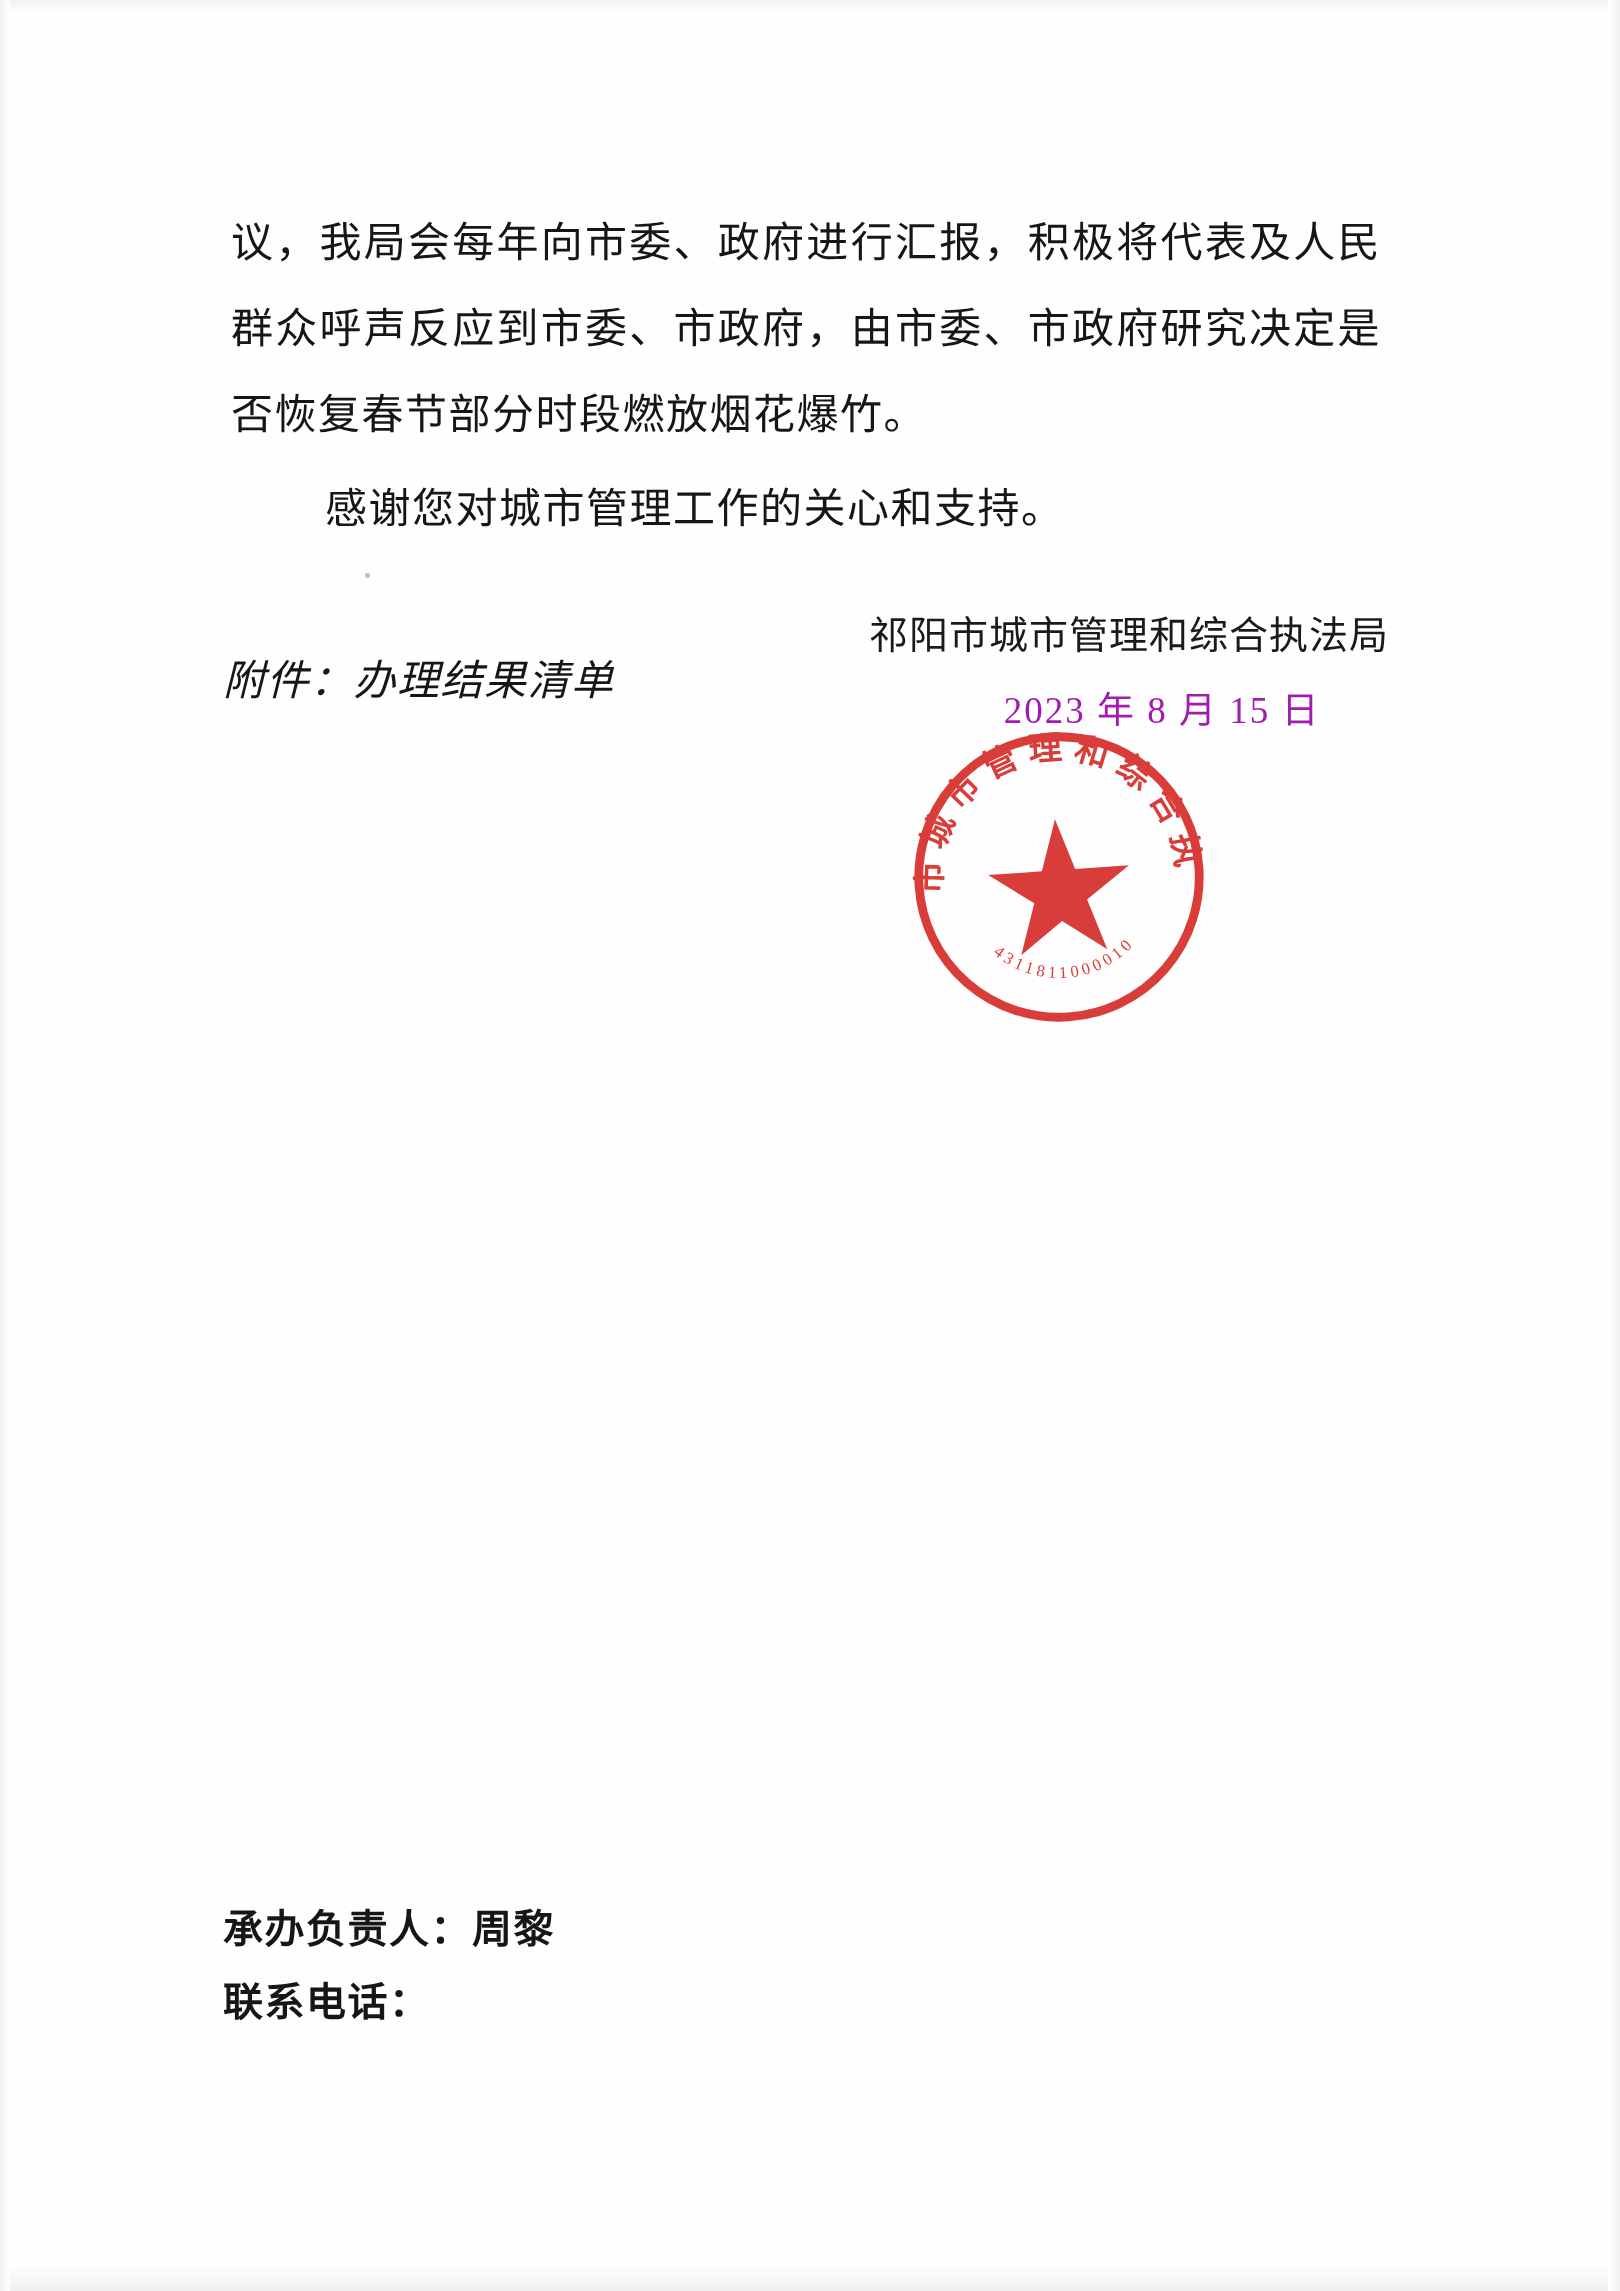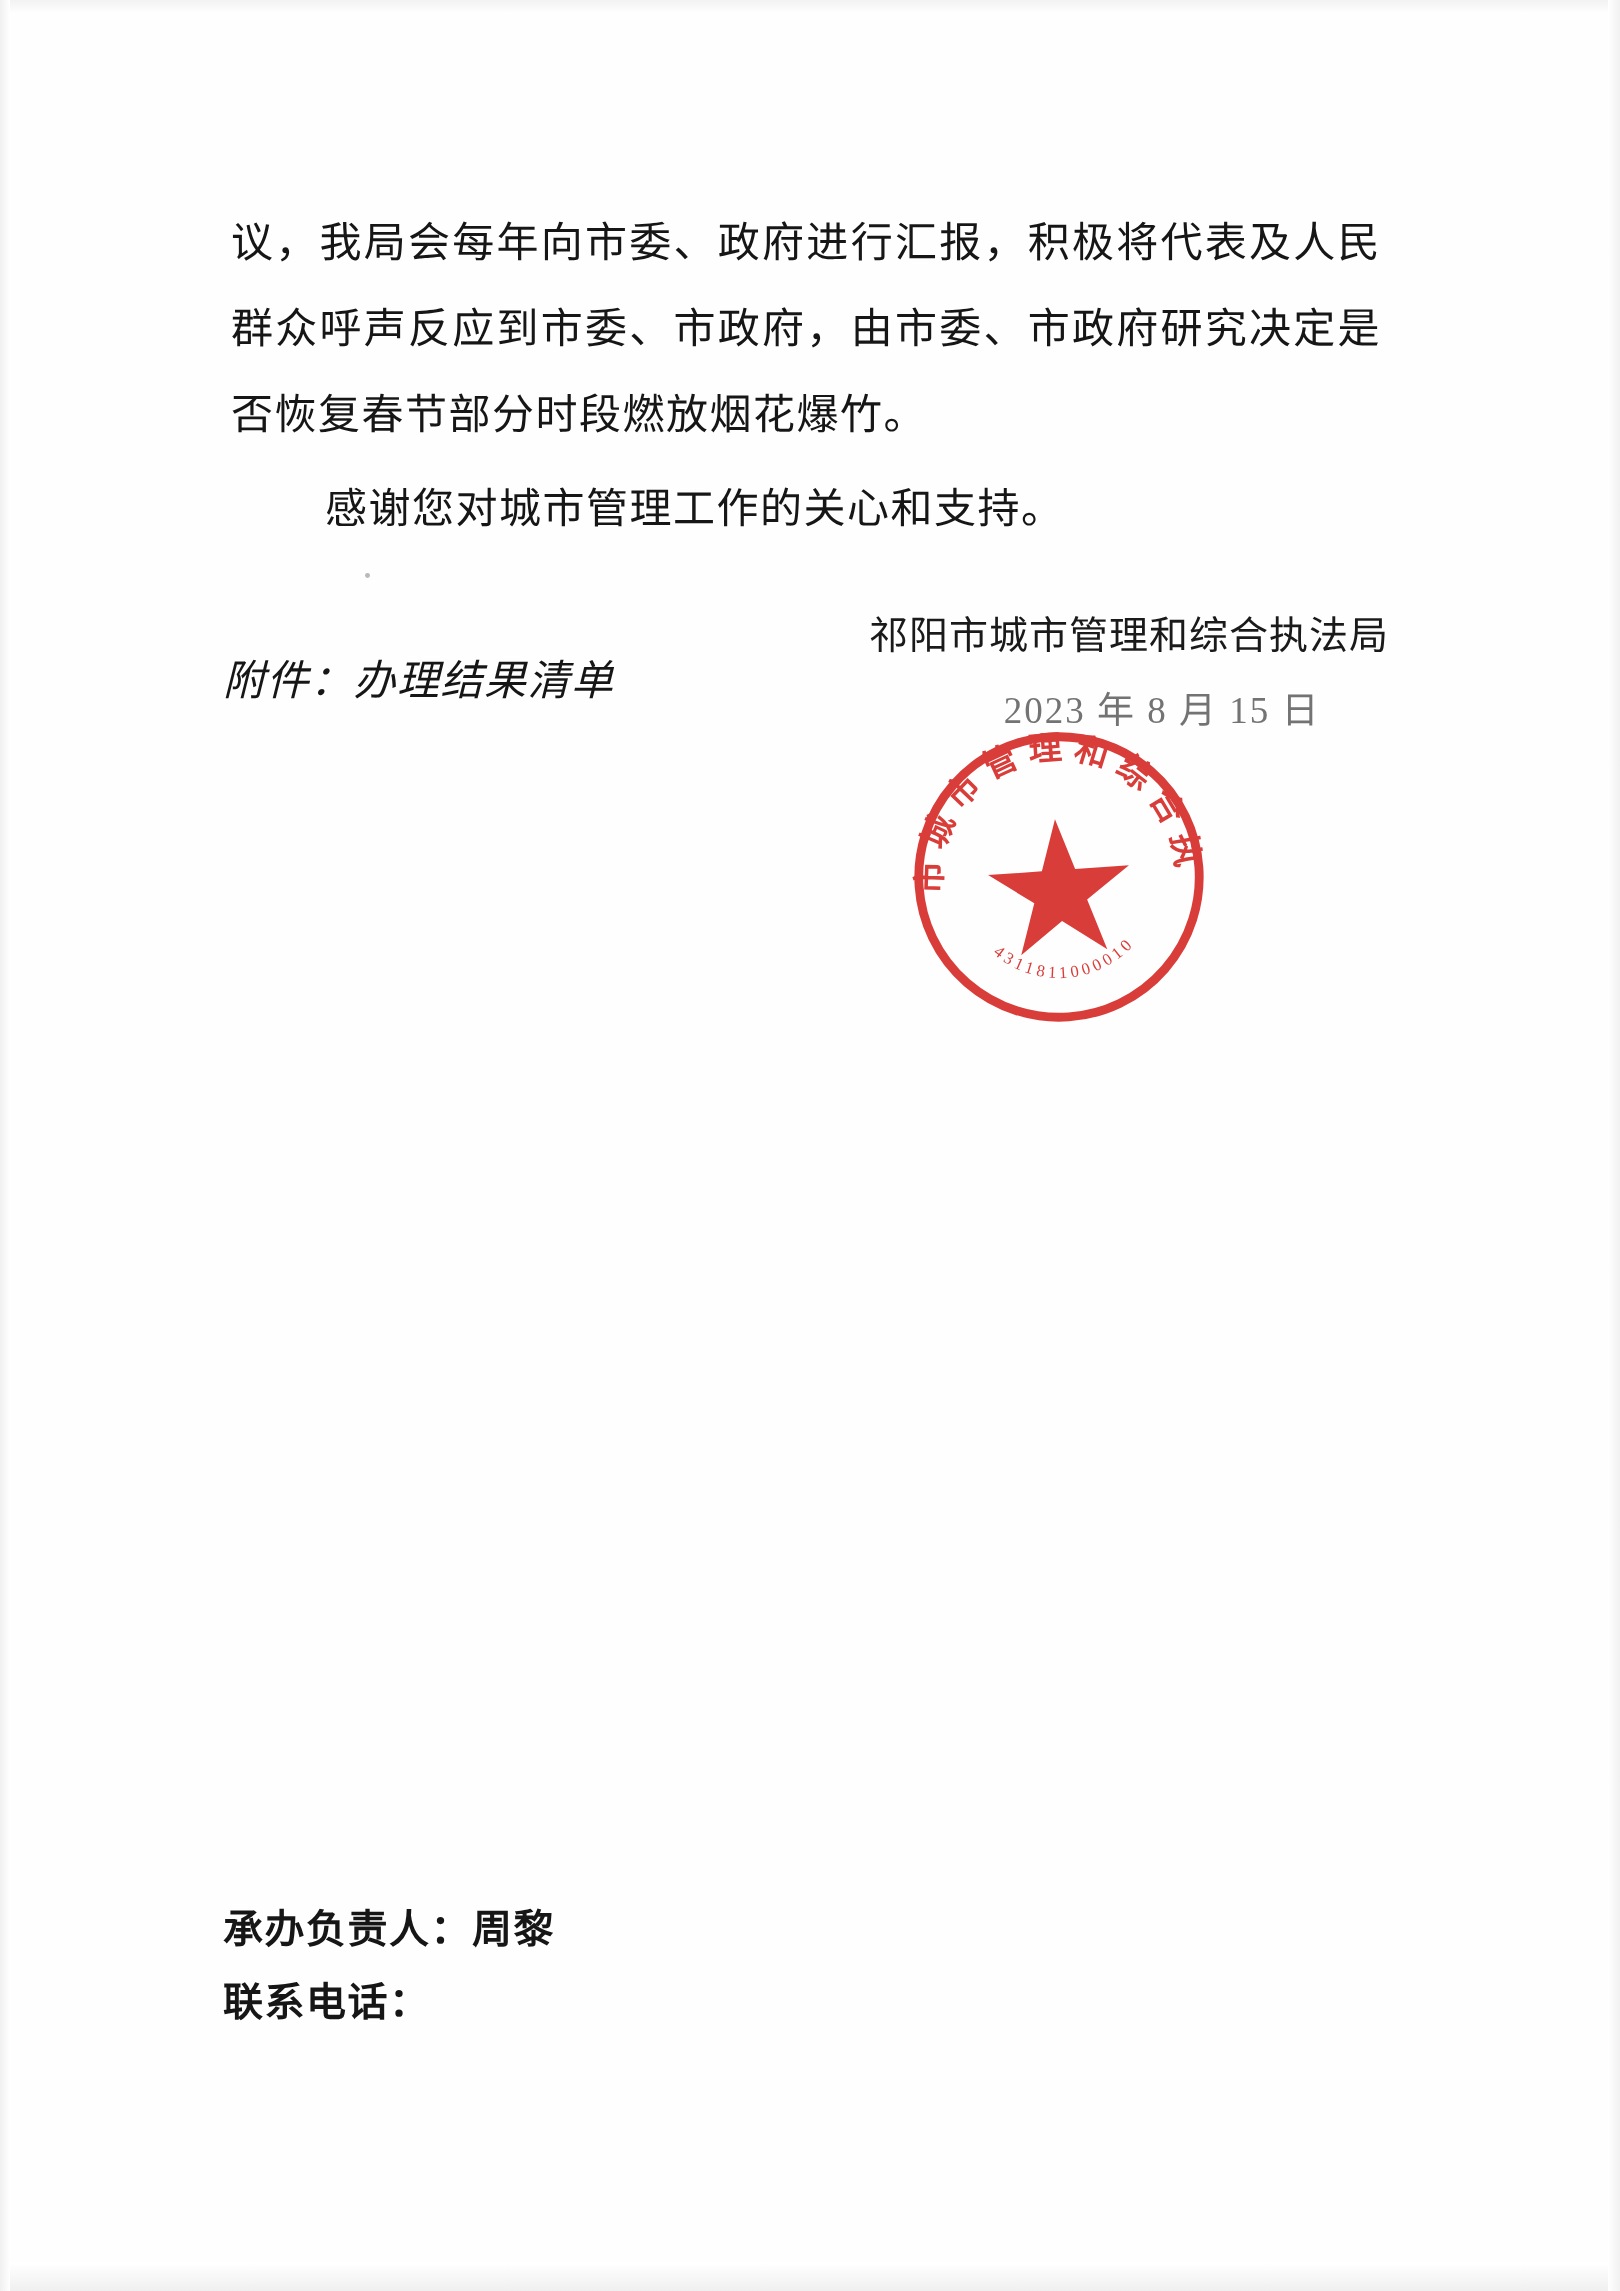--- a/index.html
+++ b/index.html
@@ -98,21 +98,21 @@
     letter-spacing: 1px;
     color: #1a1a1a;
     white-space: nowrap;
   }
   .sign-date {
     position: absolute;
     right: 86px;
     top: 488px;
     font-size: 37px;
     letter-spacing: 2px;
-    color: #737373;
+    color: #a21caf;
     white-space: nowrap;
     font-family: "Liberation Serif", "DejaVu Serif", serif;
     margin-left: 44px;
   }
 
   
   .seal {
     position: absolute;
     left: 907px;
     top: 725px;

